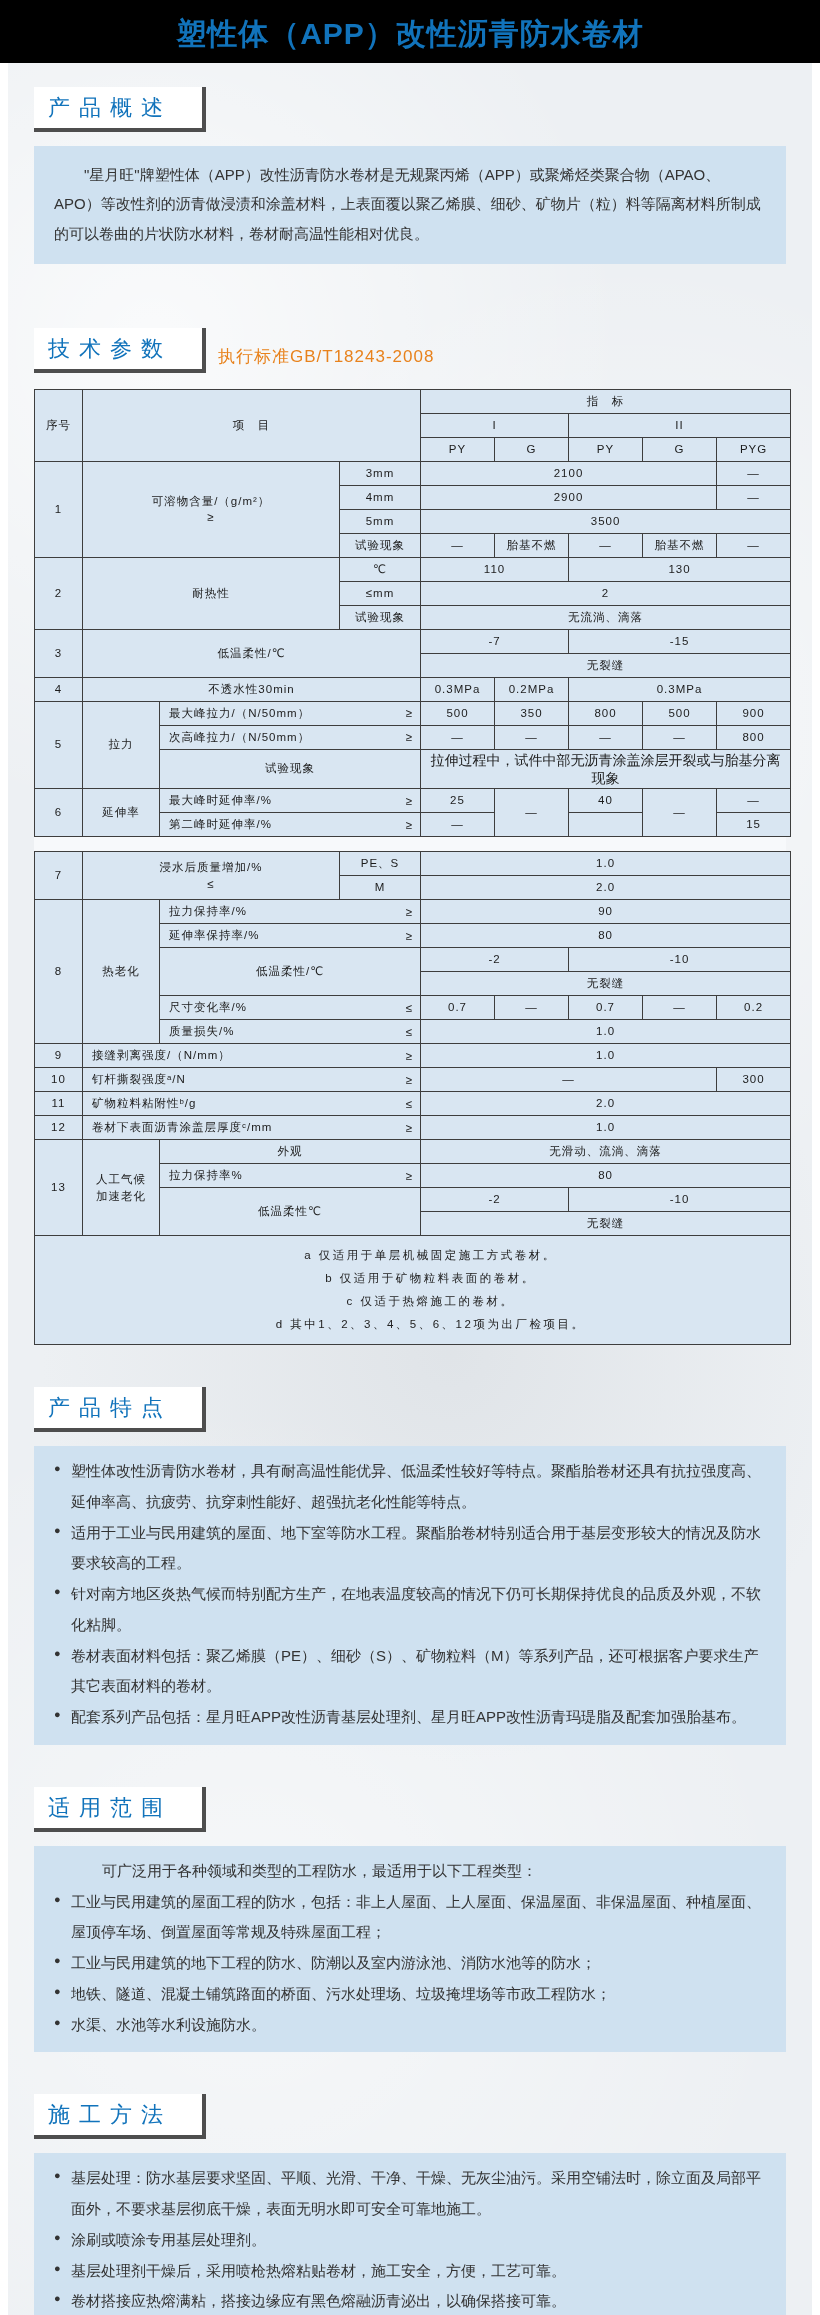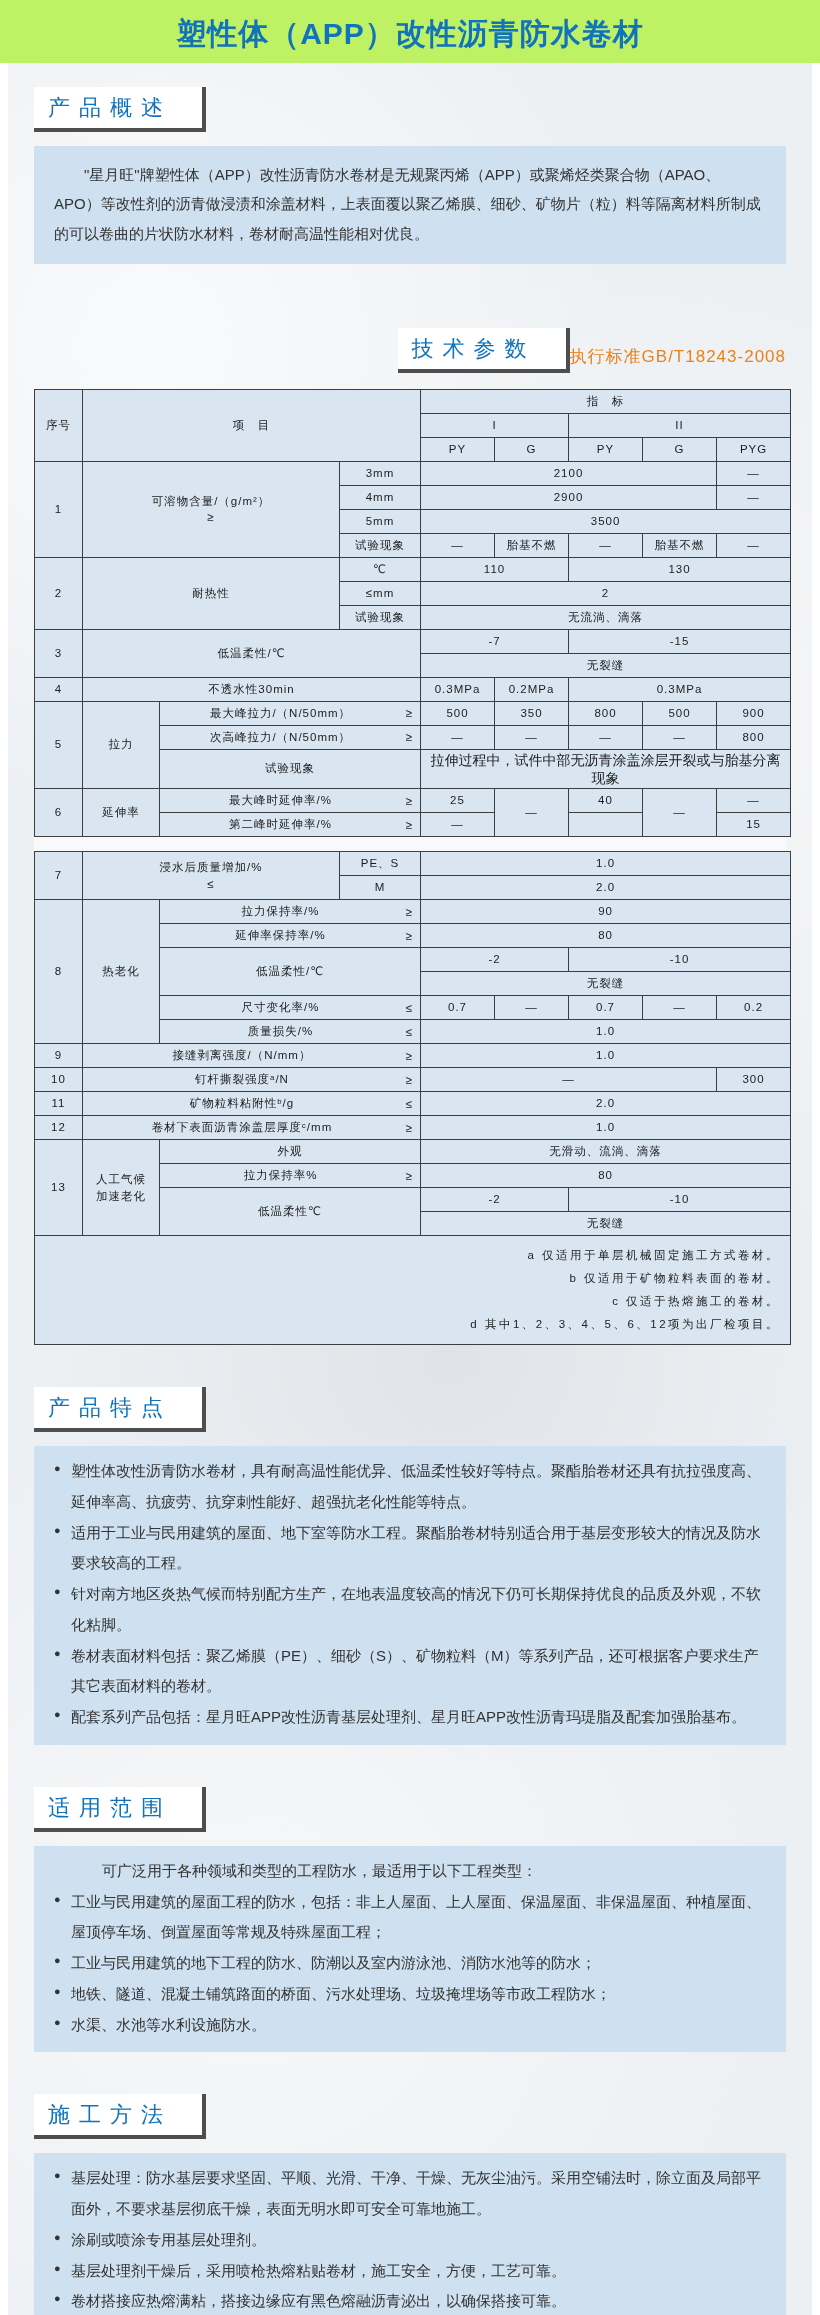--- a/index.html
+++ b/index.html
@@ -3,39 +3,39 @@
 <meta charset="utf-8">
 <style>
   html,body{margin:0;padding:0;}
   body{
     width:820px;
     background:#ffffff;
     font-family:"Liberation Sans","DejaVu Sans",sans-serif;
     color:#2e2e2e;
   }
   .page{width:820px;}
-  .title-band{background:#bef264;padding:14px 0 8px;}
+  .title-band{background:#000000;padding:14px 0 8px;}
   .doc-title{
     margin:0;text-align:center;
     font-size:30px;font-weight:bold;letter-spacing:1px;
     color:#1173bb;
   }
   .texture{
     margin:0 8px;
     background-color:#edf0f3;
     background-image:
       radial-gradient(circle at 18% 12%, rgba(255,255,255,.7) 0, rgba(255,255,255,0) 22%),
       radial-gradient(circle at 78% 28%, rgba(255,255,255,.5) 0, rgba(255,255,255,0) 26%),
       radial-gradient(circle at 55% 55%, rgba(213,218,223,.55) 0, rgba(213,218,223,0) 30%),
       radial-gradient(circle at 30% 80%, rgba(255,255,255,.5) 0, rgba(255,255,255,0) 28%);
     padding:10px 0 18px;
   }
   .sec{margin:42px 26px 0;}
   .sec:first-child{margin-top:14px;}
-  .sec-head-row{display:flex;align-items:flex-end;gap:0;justify-content:flex-end;}
+  .sec-head-row{display:flex;align-items:flex-end;gap:12px;}
   .sec-box{
     display:inline-block;background:#ffffff;
     border-right:4px solid #4e4e4e;border-bottom:4px solid #4e4e4e;
     padding:6px 30px 5px 14px;
   }
   .sec-title{
     color:#1173bb;font-size:22px;font-weight:normal;letter-spacing:9px;
     white-space:nowrap;
   }
   .standard-note{
@@ -59,28 +59,28 @@
     background:#d9e6f2;color:#1c1c1c;
   }
   table.spec td{
     border:1px solid #3e3e3e;
     text-align:center;vertical-align:middle;
     height:21px;padding:1px 3px;
     font-size:11.5px;letter-spacing:1px;line-height:1.3;
     overflow:hidden;
   }
   table.spec td.itm{
-    text-align:center;padding-left:9px;padding-right:28px;position:relative;
+    text-align:left;padding-left:9px;padding-right:28px;position:relative;
   }
   table.spec td.itm .sym{
     position:absolute;right:8px;top:50%;transform:translateY(-50%);letter-spacing:0;
   }
   table.spec td.small{font-size:14px;letter-spacing:0;}
   table.spec td.fnote{
-    text-align:right;white-space:pre-line;
+    text-align:center;white-space:pre-line;
     padding:8px 10px 8px 46px;letter-spacing:2.5px;line-height:2.0;
     font-size:11.5px;height:auto;color:#222;
   }
   .tbl-gap{height:14px;background:#f7f9fb;margin:0 26px;}
   .two-line div{line-height:1.45;}
 </style>
 </head>
 <body>
 
 <div class="page">

